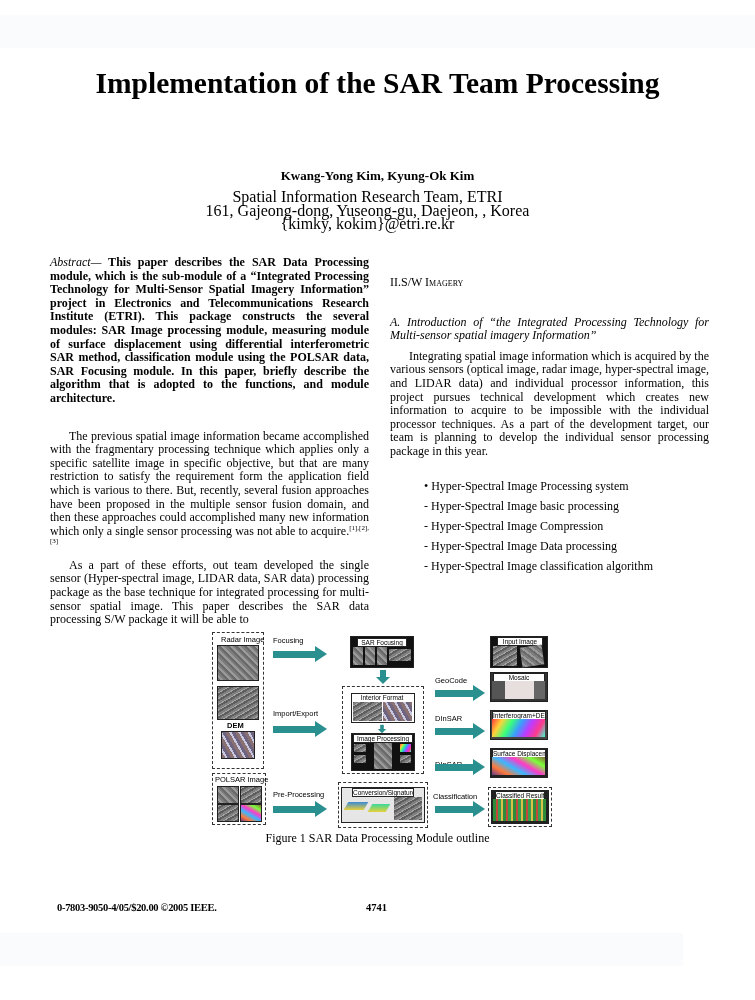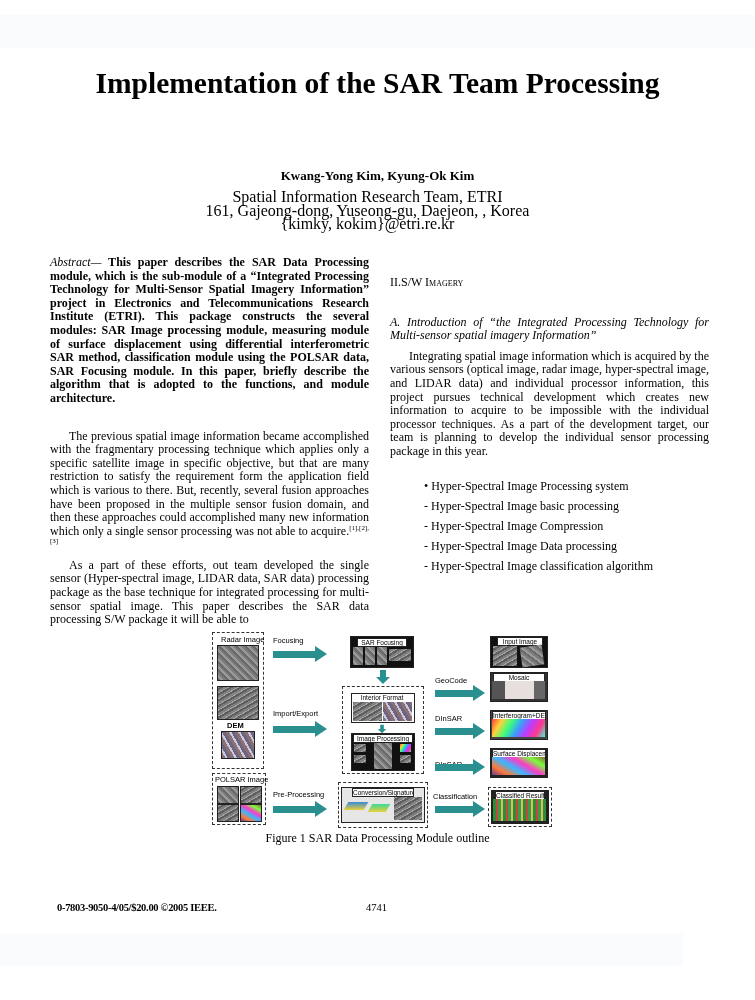--- a/index.html
+++ b/index.html
@@ -50,21 +50,21 @@
   .hdr { position: absolute; background: #fff; border: 1px solid #222; font-family: "Liberation Sans", "DejaVu Sans", sans-serif; font-size: 6.5px; text-align: center; line-height: 7px; overflow: hidden; white-space: nowrap; }
   .arrow { position: absolute; height: 10px; }
   .arrow .shaft { position: absolute; left: 0; top: 2px; height: 7px; background: #2a8f8f; }
   .arrow .head { position: absolute; top: -3px; width: 0; height: 0; border-top: 8px solid transparent; border-bottom: 8px solid transparent; border-left: 12px solid #2a8f8f; }
   .down-arrow { position: absolute; width: 10px; height: 14px; }
   .down-arrow .shaft { position: absolute; left: 2px; top: 0; width: 6px; height: 8px; background: #2a8f8f; }
   .down-arrow .head { position: absolute; left: -2px; top: 7px; width: 0; height: 0; border-left: 7px solid transparent; border-right: 7px solid transparent; border-top: 7px solid #2a8f8f; }
 
   .caption { position: absolute; left: 200px; top: 831px; width: 355px; text-align: center; font-size: 12px; }
   .footer-left { position: absolute; left: 57px; top: 902px; font-weight: bold; font-size: 10.5px; letter-spacing: -0.3px; }
-  .footer-page { position: absolute; left: 366px; top: 902px; font-weight: normal; font-size: 10.5px; }
+  .footer-page { position: absolute; left: 366px; top: 902px; font-weight: bold; font-size: 10.5px; }
 </style>
 </head>
 <body>
 
 <div class="band-top"></div>
 <div class="band-bottom"></div>
 
 <div class="title">
   <div>Implementation of the SAR Team Processing</div>
 </div>

